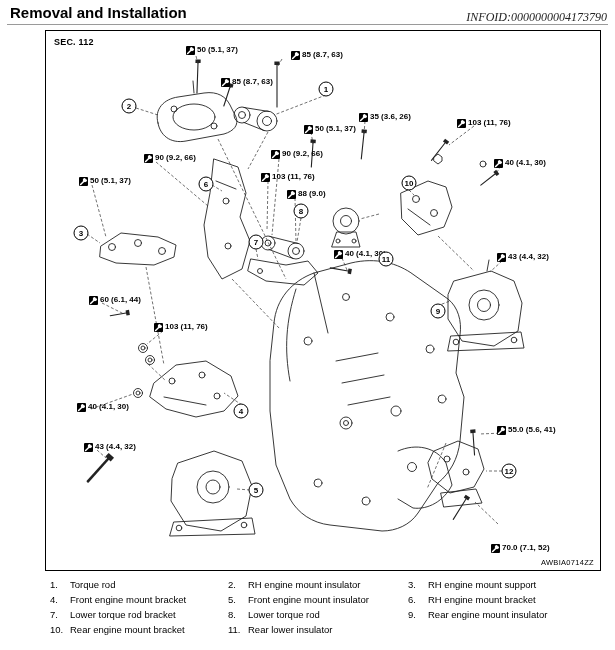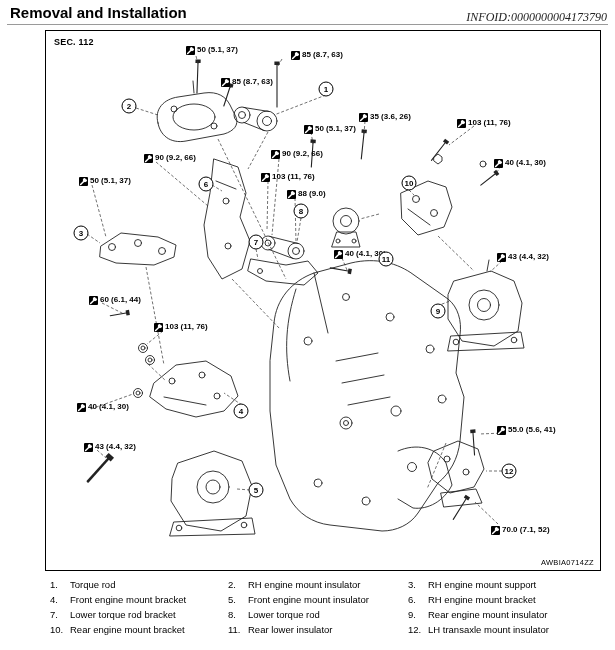--- a/index.html
+++ b/index.html
@@ -414,21 +414,21 @@
       <div class="torque" style="left: 451px; top: 394px;">
         <span class="wicon">
           <svg viewBox="0 0 10 10" width="9" height="9" xmlns="http://www.w3.org/2000/svg">
             <line x1="1.8" y1="8.4" x2="5.2" y2="5" stroke="#fff" stroke-width="1.7" stroke-linecap="round"></line>
             <circle cx="6.6" cy="3.4" r="2.4" fill="#fff"></circle>
             <rect x="7.2" y="0.6" width="2" height="2" fill="#000" transform="rotate(45 8.2 1.6)"></rect>
           </svg>
         </span>
         <span>55.0 (5.6, 41)</span>
       </div>
-      <div class="torque" style="left: 445px; top: 494px;">
+      <div class="torque" style="left: 445px; top: 512px;">
         <span class="wicon">
           <svg viewBox="0 0 10 10" width="9" height="9" xmlns="http://www.w3.org/2000/svg">
             <line x1="1.8" y1="8.4" x2="5.2" y2="5" stroke="#fff" stroke-width="1.7" stroke-linecap="round"></line>
             <circle cx="6.6" cy="3.4" r="2.4" fill="#fff"></circle>
             <rect x="7.2" y="0.6" width="2" height="2" fill="#000" transform="rotate(45 8.2 1.6)"></rect>
           </svg>
         </span>
         <span>70.0 (7.1, 52)</span>
       </div>
       <div class="pnum" style="left: 280px; top: 58px;">1</div>
@@ -485,17 +485,13 @@
       <span class="llabel">Rear engine mount insulator</span>
     </div>
     <div class="litem">
       <span class="lnum">10.</span>
       <span class="llabel">Rear engine mount bracket</span>
     </div>
     <div class="litem">
       <span class="lnum">11.</span>
       <span class="llabel">Rear lower insulator</span>
     </div>
-    <div class="litem">
-      <span class="lnum">12.</span>
-      <span class="llabel">LH transaxle mount insulator</span>
-    </div>
   </div>
 
 </body></html>

